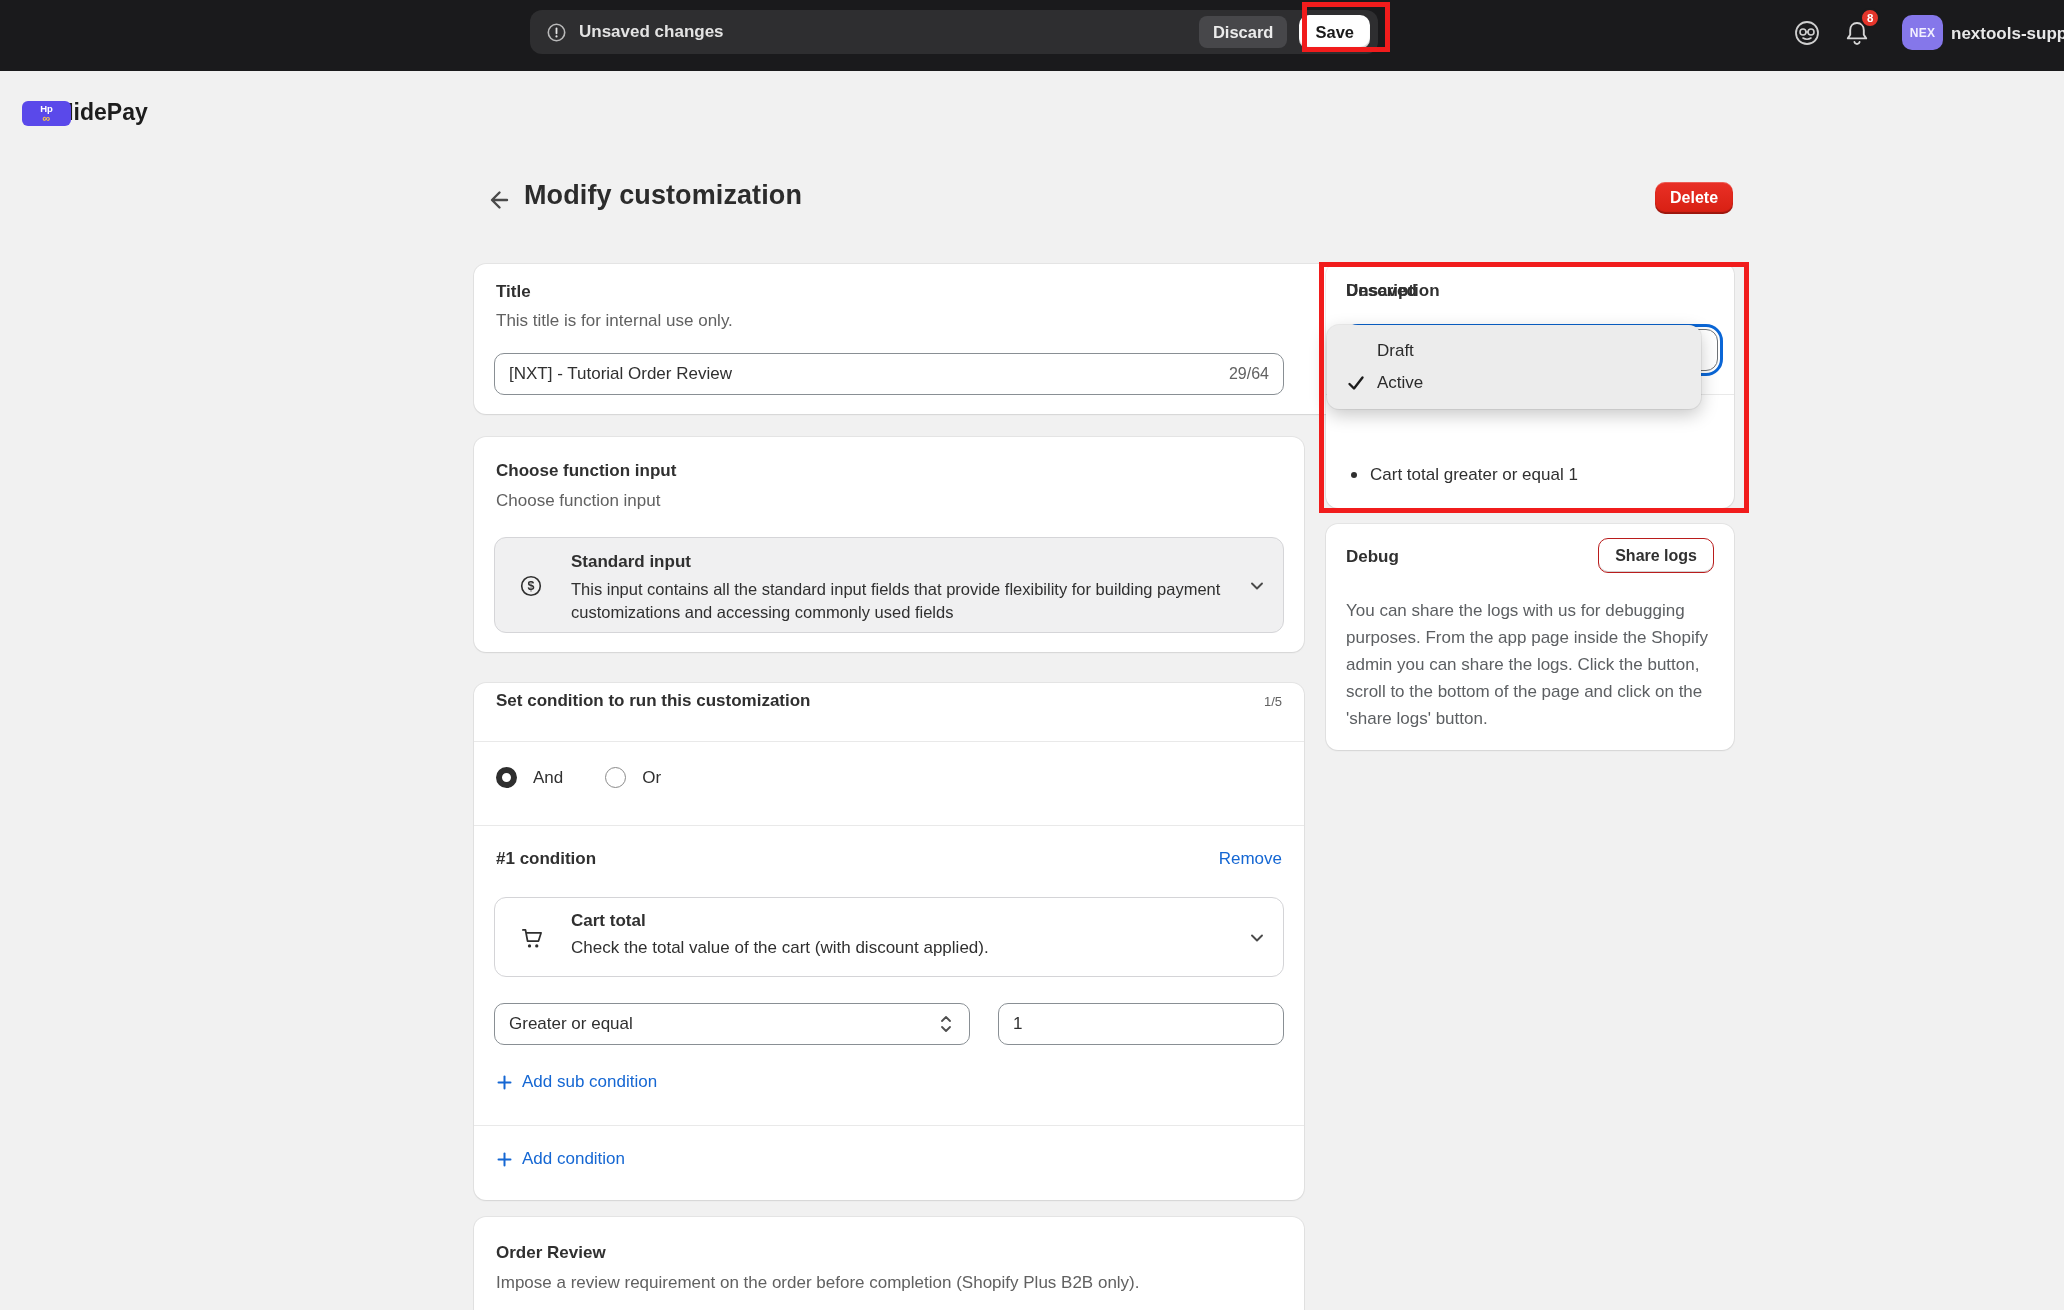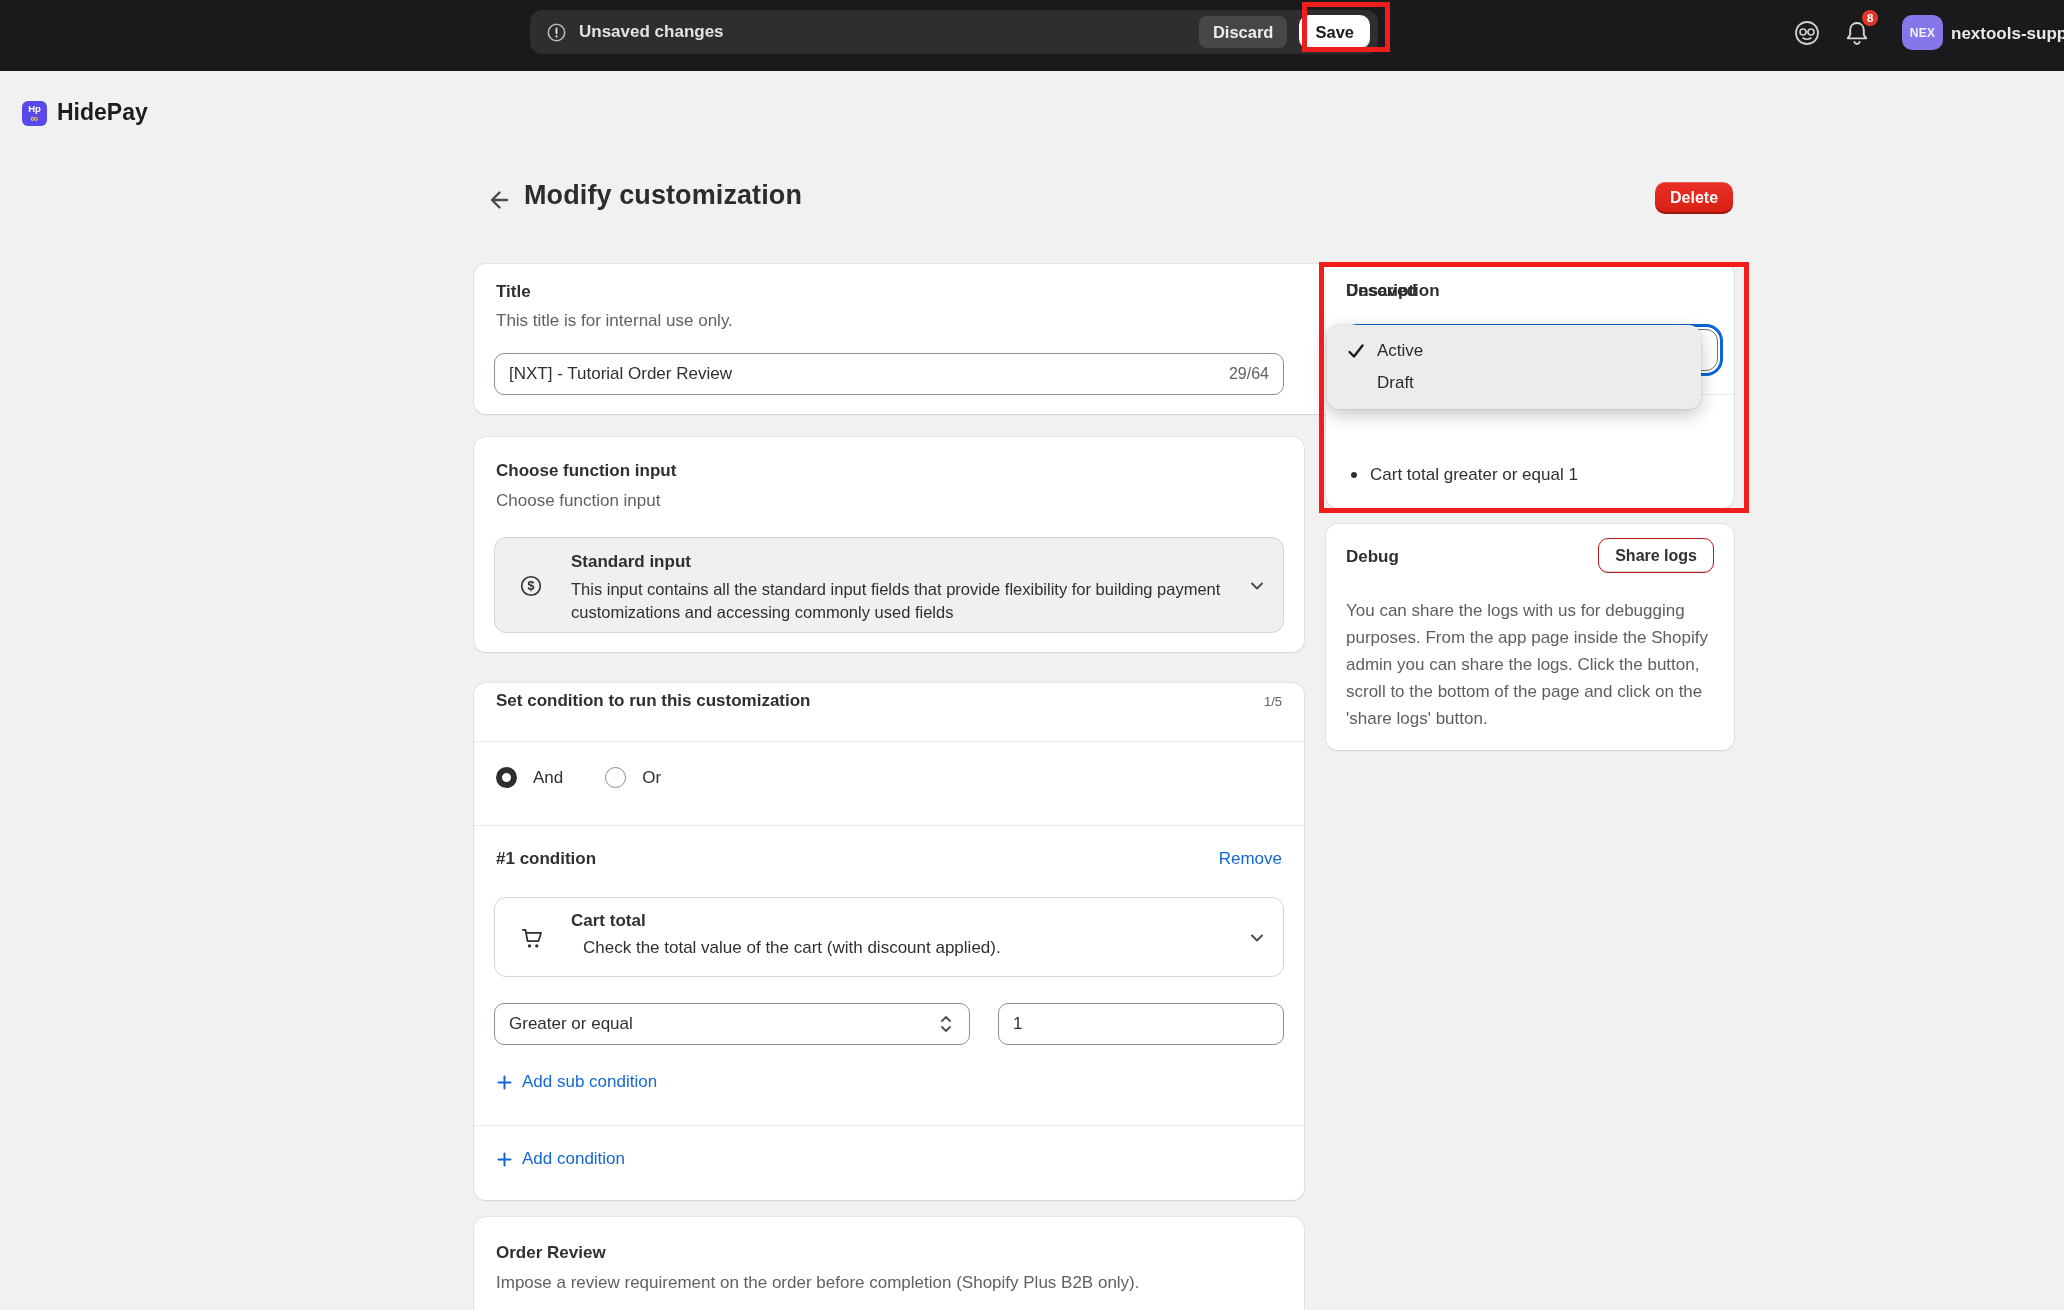--- a/index.html
+++ b/index.html
@@ -38,21 +38,21 @@
   }
   #account-name { position:absolute; left:171px; top:24px; color:#e8e8e8; font-size:17px; font-weight:600; white-space:nowrap; }
 
   
   .annotation { border:5px solid #f11c1c; background:transparent; z-index:60; pointer-events:none; }
   #annot-save { left:1302px; top:2px; width:88px; height:50px; }
   #annot-summary { left:1319px; top:262px; width:430px; height:251px; }
 
   
   #app-logo {
-    left:22px; top:101px; width:25px; height:25px; border-radius:6px; background:#5a49ea;
+    left:22px; top:101px; width:49px; height:25px; border-radius:6px; background:#5a49ea;
     display:flex; flex-direction:column; align-items:center; justify-content:center; z-index:1;
   }
   #app-logo .l1 { color:#fff; font-size:9.5px; font-weight:700; line-height:9px; }
   #app-logo .l2 { color:#ffce3d; font-size:11px; font-weight:700; line-height:10px; }
   #app-name { left:57px; top:99px; font-size:23px; font-weight:700; color:#1d1d1d; }
 
   
   #back-btn { left:484px; top:186px; width:28px; height:28px; cursor:pointer; background:none; border:none; }
   #page-title { left:524px; top:180px; font-size:27px; font-weight:700; color:#2c2c2c; letter-spacing:.1px; }
   #delete-btn {
@@ -110,21 +110,21 @@
   #cond-row-title { position:absolute; left:22px; top:166px; right:22px; display:flex; align-items:center; }
   #cond-row-title .h { font-size:17px; font-weight:700; color:#303030; }
   .link { color:#1567d3; font-size:17px; text-decoration:none; cursor:pointer; }
   #remove-link { margin-left:auto; }
   #cart-box {
     position:absolute; left:20px; top:214px; width:790px; height:80px;
     background:#fff; border:1px solid #d4d4d7; border-radius:12px; cursor:pointer;
   }
   #cart-box .cart { position:absolute; left:24px; top:27px; }
   #cart-box .cb-title { position:absolute; left:76px; top:13px; font-size:17px; font-weight:700; color:#303030; }
-  #cart-box .cb-desc { position:absolute; left:88px; top:40px; font-size:17px; color:#303030; }
+  #cart-box .cb-desc { position:absolute; left:76px; top:40px; font-size:17px; color:#303030; }
   #cart-box .chev { position:absolute; right:16px; top:30px; }
   #operator-select {
     position:absolute; left:20px; top:320px; width:476px; height:42px;
     border:1px solid #898f94; border-radius:10px; background:#fff; cursor:pointer;
     display:flex; align-items:center; padding:0 14px; font-size:17px; color:#303030;
   }
   #operator-select .updown { margin-left:auto; }
   #value-input {
     position:absolute; left:524px; top:320px; width:286px; height:42px;
     border:1px solid #898f94; border-radius:10px; padding:0 14px; font-family:inherit; font-size:17px; color:#303030;
@@ -338,31 +338,31 @@
   <div class="divider" id="summary-div"></div>
   <div class="card-heading" id="desc-heading">Description</div>
   <div id="desc-bullet">
     <span class="dot"></span>
     <span class="t">Cart total greater or equal 1</span>
   </div>
 </div>
 
 <div id="status-popover" class="abs">
   <div class="pop-item">
+    <span class="check-slot"></span>
+    <span class="t">Draft</span>
+  </div>
+  <div class="pop-item">
     <span class="check-slot">
       <svg width="20" height="20" viewBox="0 0 20 20">
           <polyline points="3.5,11 8,15.5 16.5,4.5" fill="none" stroke="#1c1c1c" stroke-width="2.4" stroke-linecap="round" stroke-linejoin="round"></polyline>
         </svg>
     </span>
     <span class="t">Active</span>
   </div>
-  <div class="pop-item">
-    <span class="check-slot"></span>
-    <span class="t">Draft</span>
-  </div>
 </div>
 
 <div id="annot-summary" class="abs annotation"></div>
 
 <div id="card-debug" class="card">
   <div class="card-heading">Debug</div>
   <button id="share-logs-btn" class="btn">Share logs</button>
   <div id="debug-text">You can share the logs with us for debugging purposes. From the app page inside the Shopify admin you can share the logs. Click the button, scroll to the bottom of the page and click on the 'share logs' button.</div>
 </div>
 

